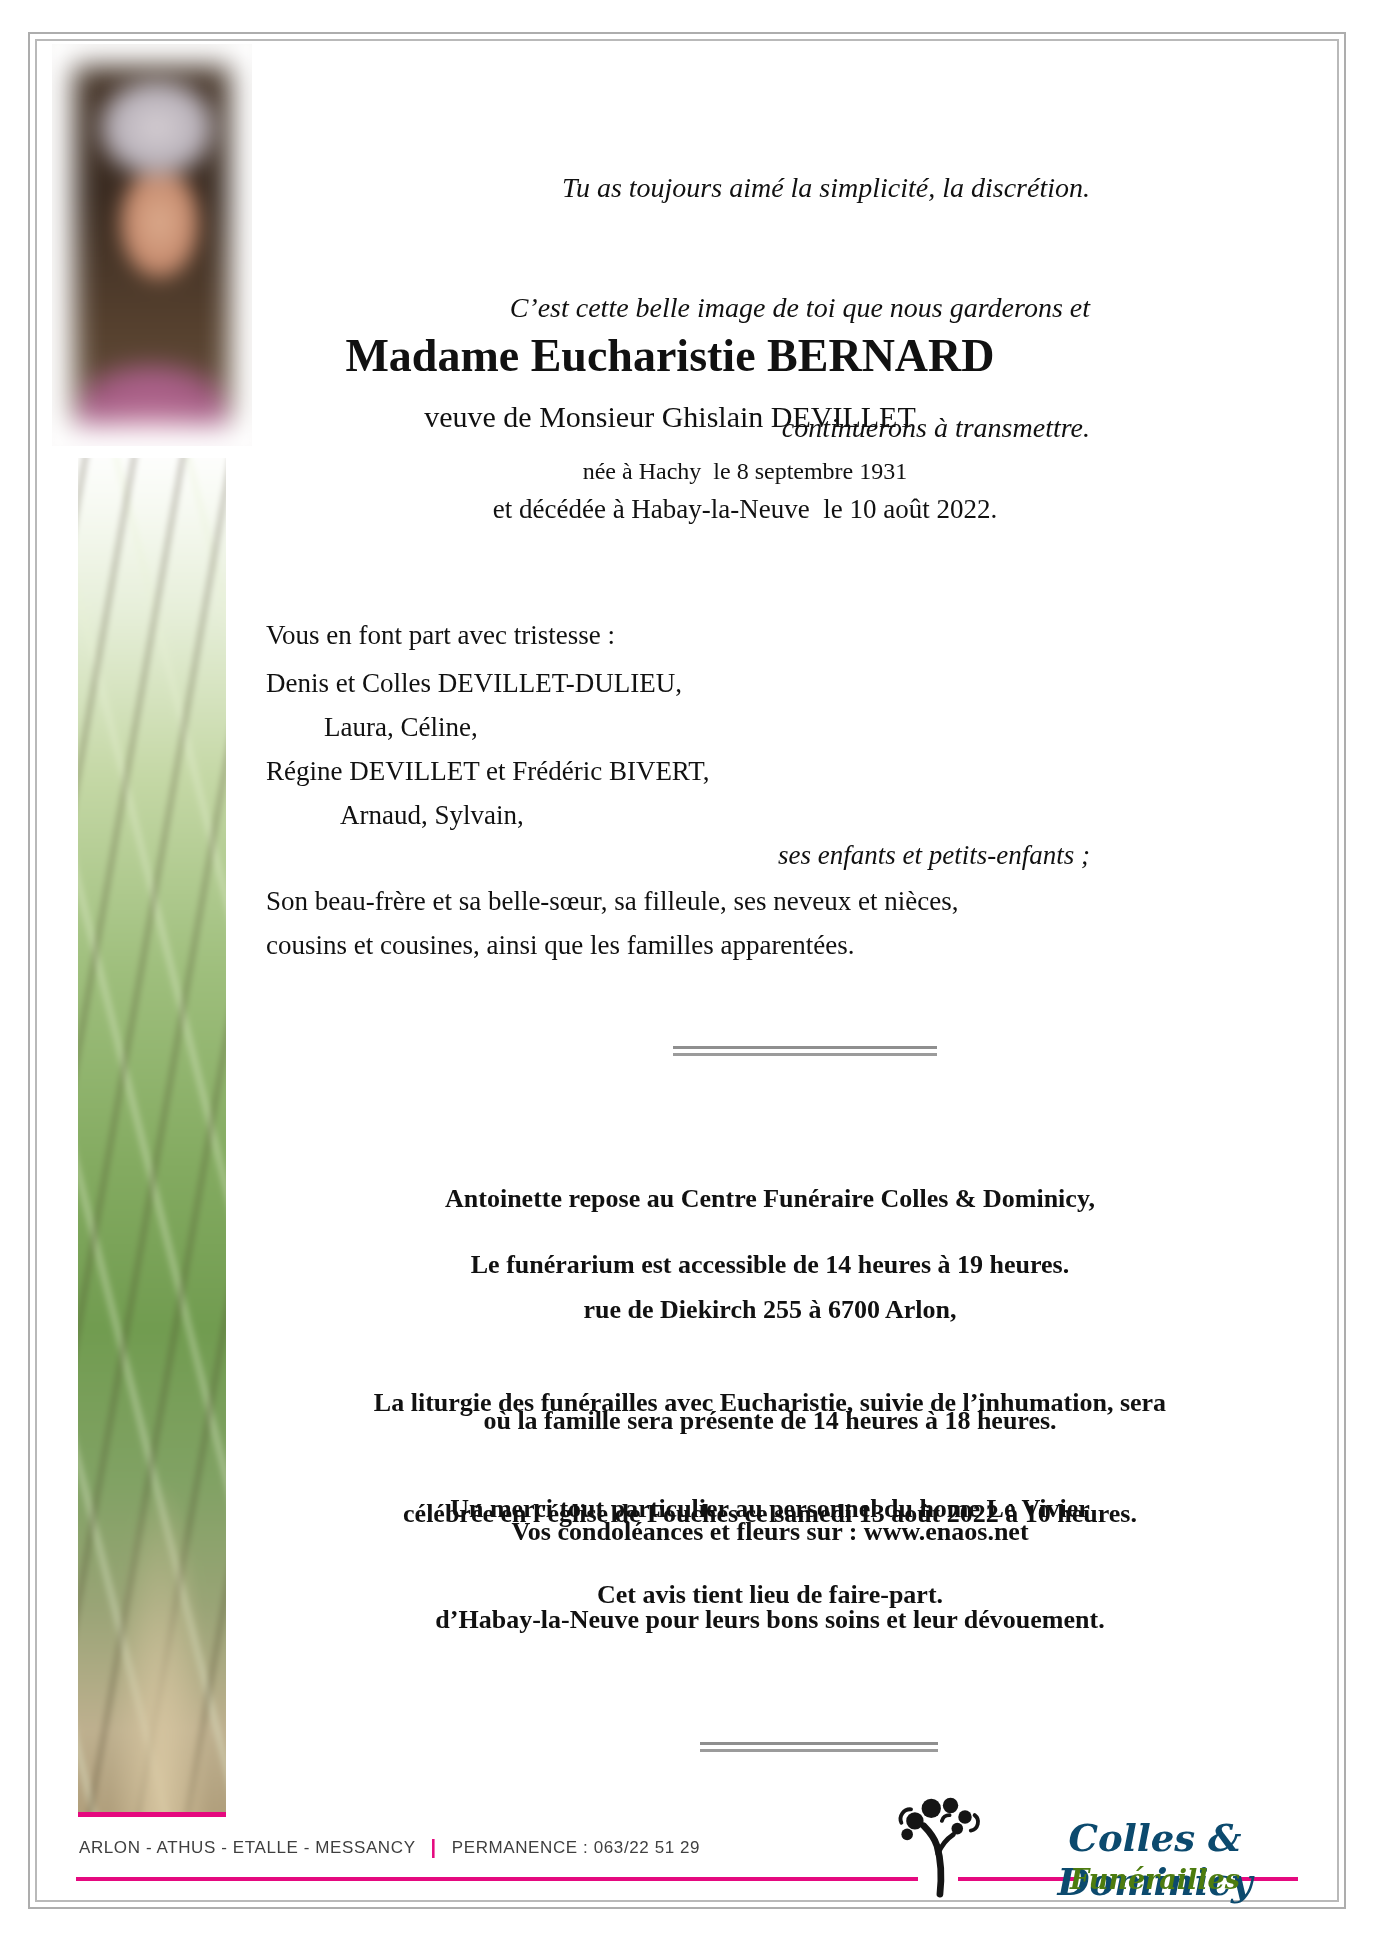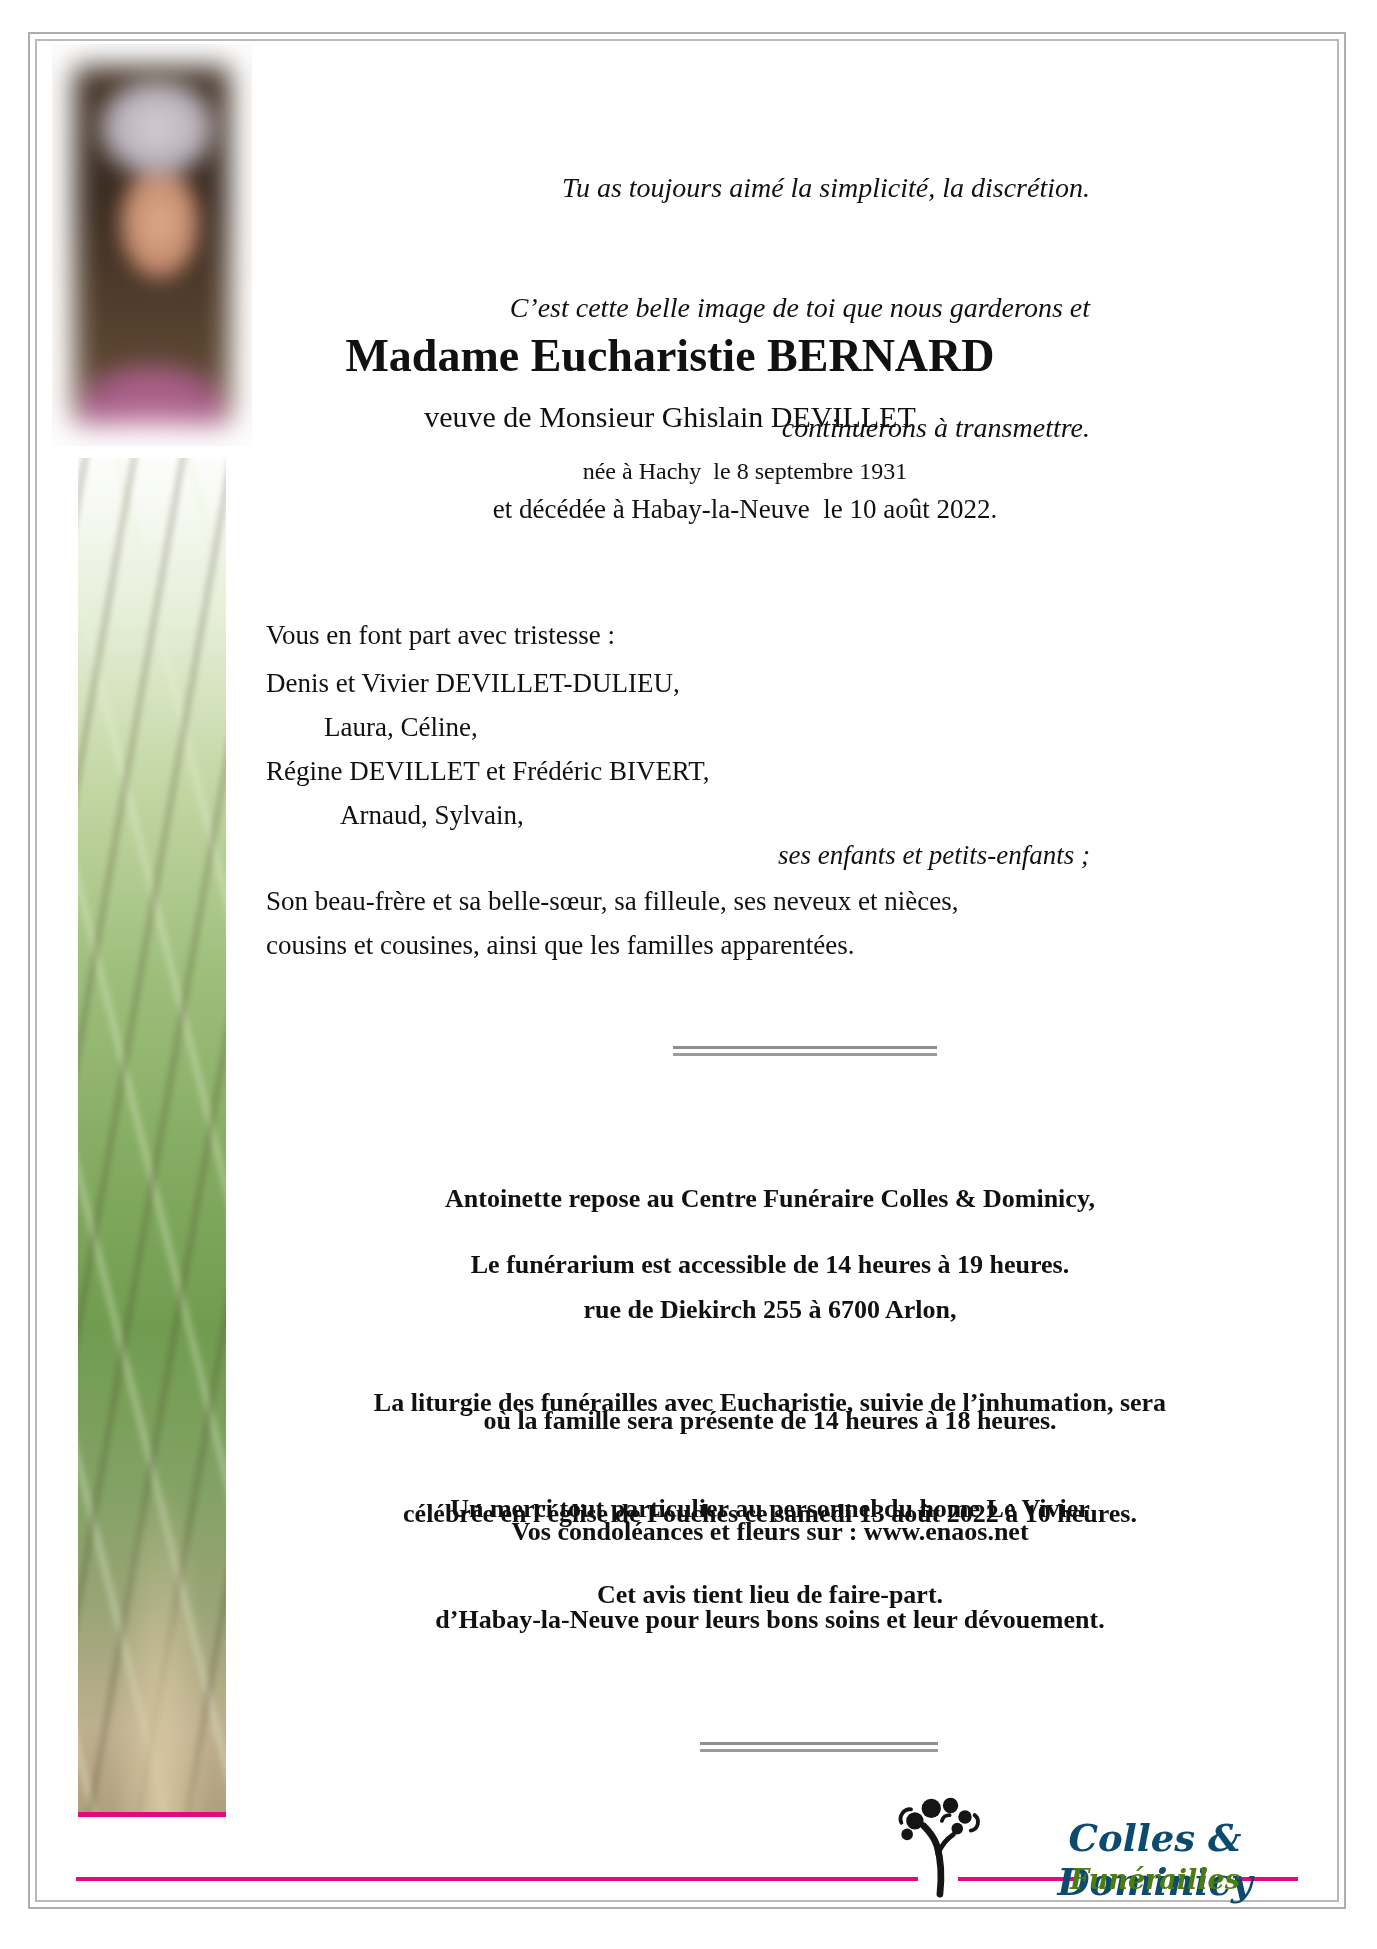--- a/index.html
+++ b/index.html
@@ -91,21 +91,21 @@
     <div>C’est cette belle image de toi que nous garderons et</div>
     <div>continuerons à transmettre.</div>
   </div>
 
   <div class="txt title">Madame Eucharistie BERNARD</div>
   <div class="txt subtitle">veuve de Monsieur Ghislain DEVILLET</div>
   <div class="txt birth">née à Hachy  le 8 septembre 1931</div>
   <div class="txt death">et décédée à Habay-la-Neuve  le 10 août 2022.</div>
 
   <div class="txt body-line intro">Vous en font part avec tristesse :</div>
-  <div class="txt body-line fam0">Denis et Vivier DEVILLET-DULIEU,</div>
+  <div class="txt body-line fam0">Denis et Colles DEVILLET-DULIEU,</div>
   <div class="txt body-line fam1">Laura, Céline,</div>
   <div class="txt body-line fam2">Régine DEVILLET et Frédéric BIVERT,</div>
   <div class="txt body-line fam3">Arnaud, Sylvain,</div>
   <div class="txt relation">ses enfants et petits-enfants ;</div>
   <div class="txt body-line ext0">Son beau-frère et sa belle-sœur, sa filleule, ses neveux et nièces,</div>
   <div class="txt body-line ext1">cousins et cousines, ainsi que les familles apparentées.</div>
 
   <div class="divider divider1"></div>
 
   <div class="bold-block repose">
@@ -120,20 +120,25 @@
   </div>
   <div class="bold-block merci">
     <div>Un merci tout particulier au personnel du home Le Vivier</div>
     <div>d’Habay-la-Neuve pour leurs bons soins et leur dévouement.</div>
   </div>
   <div class="bold-block condoleances">Vos condoléances et fleurs sur : www.enaos.net</div>
   <div class="bold-block avis">Cet avis tient lieu de faire-part.</div>
 
   <div class="divider divider2"></div>
 
+  <div class="footer-text">
+    <span>ARLON - ATHUS - ETALLE - MESSANCY</span>
+    <span class="footer-sep">|</span>
+    <span>PERMANENCE : 063/22 51 29</span>
+  </div>
 
   <div class="pink-line seg-a"></div>
   <div class="pink-line seg-b"></div>
   <div class="pink-line seg-c"></div>
 
   <svg class="tree" viewBox="0 0 100 110" xmlns="http://www.w3.org/2000/svg">
     <g fill="none" stroke="#151515" stroke-linecap="round">
       <path d="M52 106 C54 88 53 70 49 56 C46 47 40 40 35 35" stroke-width="7"></path>
       <path d="M50 64 C54 54 60 48 66 44" stroke-width="5"></path>
     </g>

